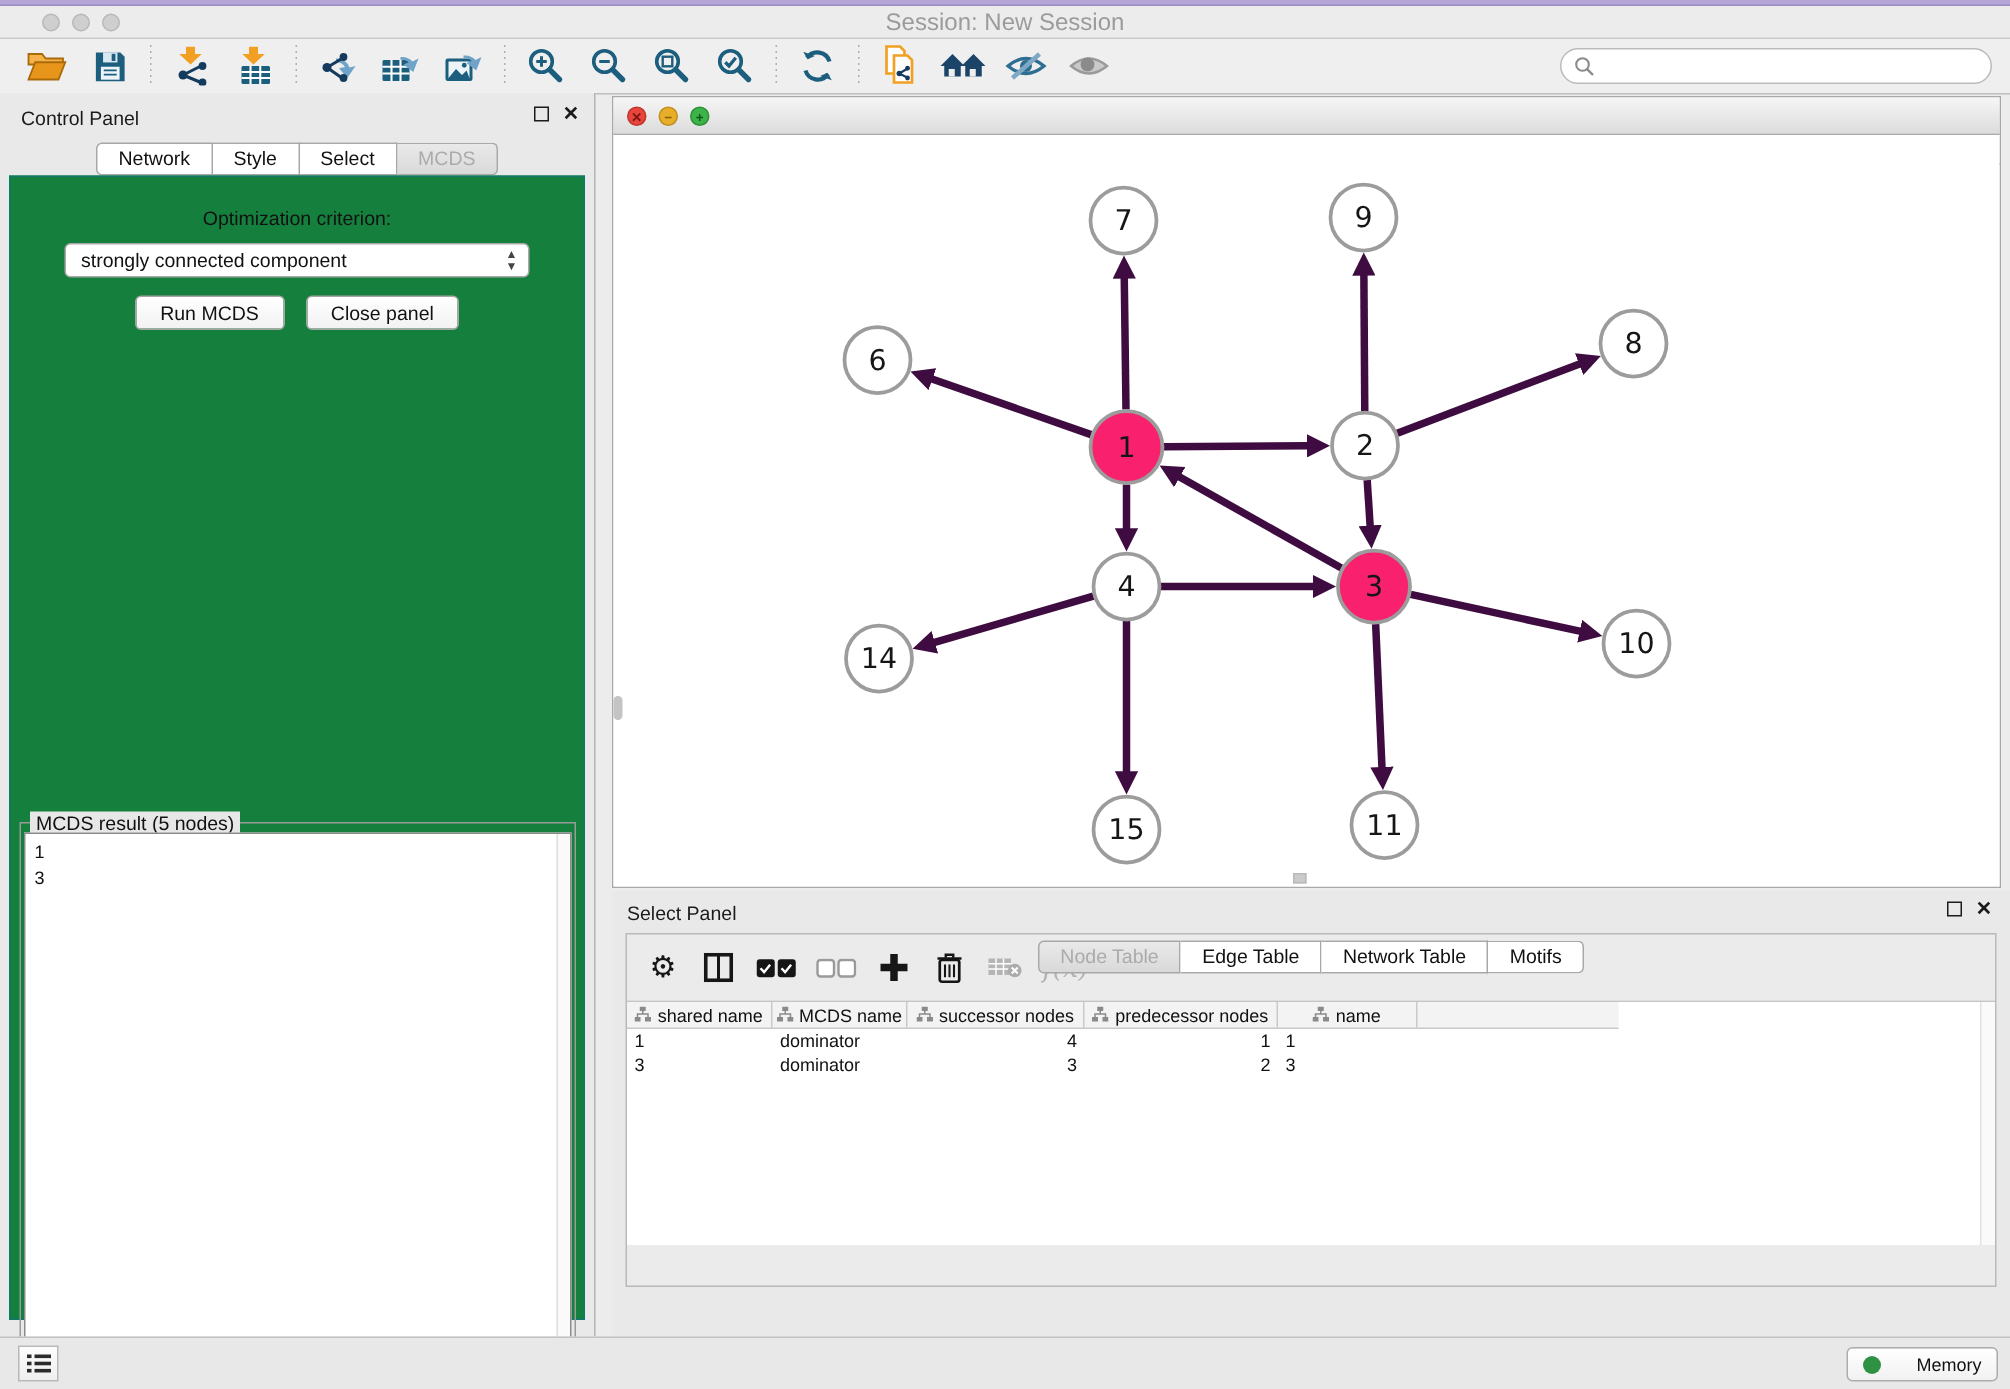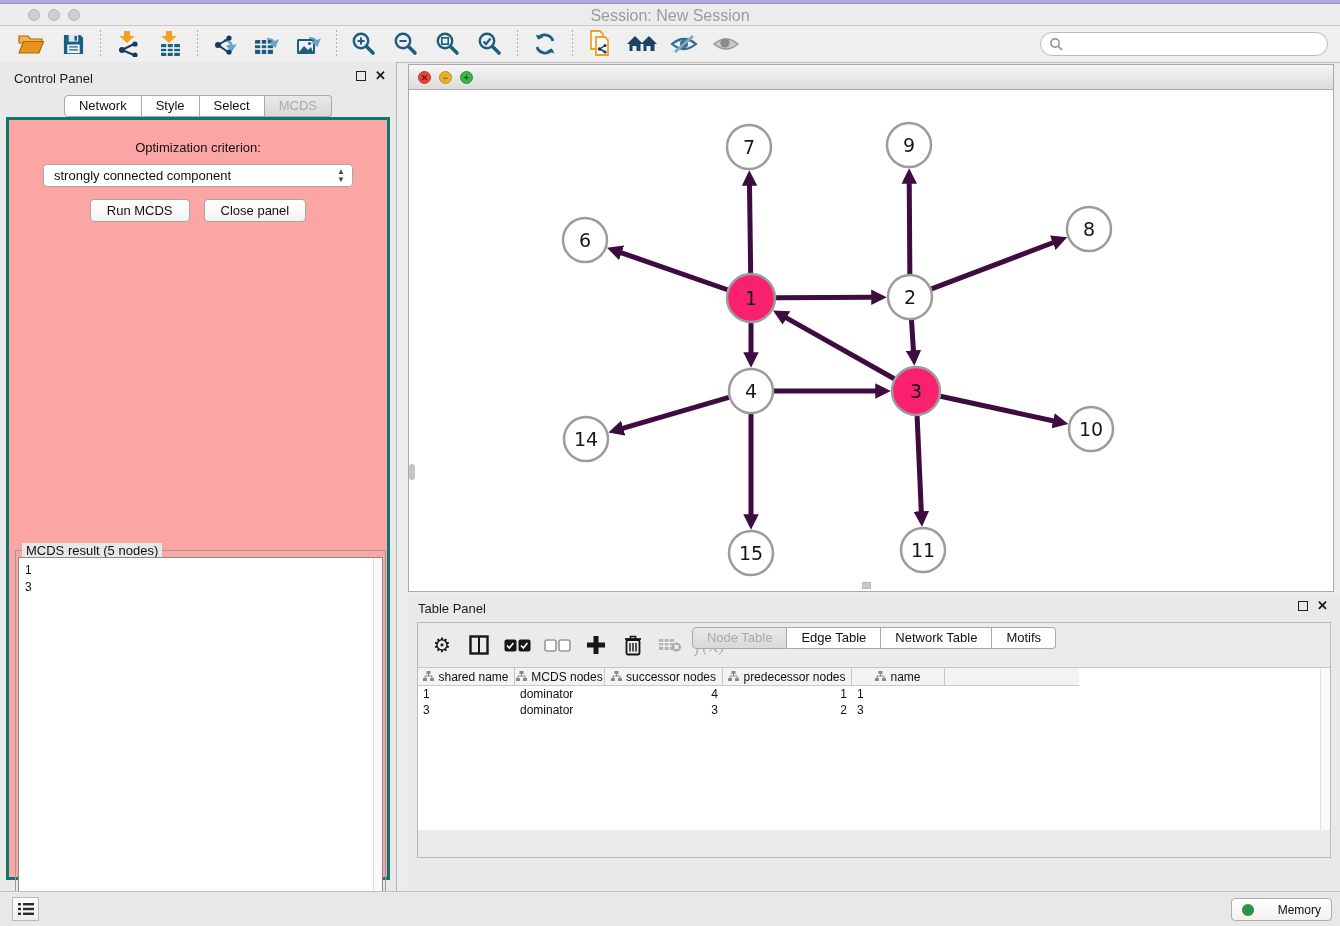--- a/index.html
+++ b/index.html
@@ -26,21 +26,21 @@
   .ph-icons { position:absolute; right:10px; top:8px; display:flex; gap:9px; align-items:center; }
   .float-icon { width:10px; height:10px; border:1.6px solid #1B1B1B; display:inline-block; }
   .close-x { font-size:13px; font-weight:bold; color:#1B1B1B; line-height:12px; }
 
   .tabbar { position:absolute; left:0; top:33px; width:100%; display:flex; justify-content:center; }
   .tab { height:22px; line-height:20px; padding:0 14px; font-size:13px; background:#FFFFFF; border:1px solid #A8A8A8; border-left:none; color:#111; cursor:default; }
   .tab:first-child { border-left:1px solid #A8A8A8; border-radius:4px 0 0 4px; }
   .tab:last-child { border-radius:0 4px 4px 0; }
   .tab.selected { background:linear-gradient(#E9E9E9,#D9D9D9); color:#ABABAB; }
 
-  .cp-body { position:absolute; left:6px; top:55px; width:384px; height:763px; background:#fca5a5; border:3px solid #0f766e; }
+  .cp-body { position:absolute; left:6px; top:55px; width:384px; height:763px; background:#15803d; border:1px solid #0f766e; }
   .opt-label { margin-top:20px; text-align:center; font-size:13px; color:#111; }
   .criterion-select { position:relative; margin:9px auto 0 auto; width:310px; height:23px; background:#FFFFFF; border:1px solid #A9A9A9; border-radius:4px; font-size:13px; line-height:21px; padding-left:10px; color:#111; }
   .stepper { position:absolute; right:7px; top:3px; font-size:8px; color:#444; line-height:8px; text-align:center; }
   .btn-row { margin-top:12px; display:flex; justify-content:center; gap:14px; }
   .mac-btn { height:23px; background:linear-gradient(#FFFFFF,#F2F2F2); border:1px solid #A5A5A5; border-radius:4px; font-size:13px; padding:0 16px; color:#111; }
 
   .result-group { position:absolute; left:6px; top:430px; width:371px; height:383px; border:1px solid #9A9A9A; }
   .result-legend { position:absolute; left:6px; top:-8px; background:#E7E7E7; padding:0 4px; font-size:13px; color:#111; }
   .result-area { position:absolute; left:2px; top:6px; width:365px; height:374px; background:#FFFFFF; border:1px solid #8A8A8A; font-size:12px; color:#111; padding:4px 6px; line-height:17px; }
   .result-scroll { position:absolute; right:0; top:0; width:9px; height:100%; background:#FAFAFA; border-left:1px solid #DDDDDD; }
@@ -399,21 +399,21 @@
           <text x="342" y="469.5" text-anchor="middle" font-size="19" fill="#161616" font-family="DejaVu Sans, sans-serif">15</text>
         </g>
       </svg>
     <div class="v-thumb"></div>
     <div class="h-thumb"></div>
   </div>
 </div>
 
 <div class="table-panel">
   <div class="tp-header">
-    <span class="ph-title">Table Panel</span>
+    <span class="ph-title">Select Panel</span>
     <span class="ph-icons" style="top:6px; right:12px;">
       <span class="float-icon"></span>
       <span class="close-x">✕</span>
     </span>
   </div>
   <div class="tp-box">
     <div class="tp-toolbar">
       <span class="tp-ico">
           <span class="gear-glyph">⚙</span>
         </span>
@@ -495,21 +495,21 @@
             <span>
               <svg width="11" height="11" viewBox="0 0 11 11">
                 <g fill="#8A8A8A">
                   <rect x="3.5" y="0" width="4" height="3"></rect>
                   <rect x="0" y="7" width="4" height="3"></rect>
                   <rect x="7" y="7" width="4" height="3"></rect>
                 </g>
                 <path d="M5.5 3 v2 M2 7 V5 h7 v2" fill="none" stroke="#8A8A8A" stroke-width="1"></path>
               </svg>
             </span>
-            <span>MCDS nodes</span>
+            <span>MCDS name</span>
           </div>
           <div class="th" style="width:118px">
             <span>
               <svg width="11" height="11" viewBox="0 0 11 11">
                 <g fill="#8A8A8A">
                   <rect x="3.5" y="0" width="4" height="3"></rect>
                   <rect x="0" y="7" width="4" height="3"></rect>
                   <rect x="7" y="7" width="4" height="3"></rect>
                 </g>
                 <path d="M5.5 3 v2 M2 7 V5 h7 v2" fill="none" stroke="#8A8A8A" stroke-width="1"></path>

